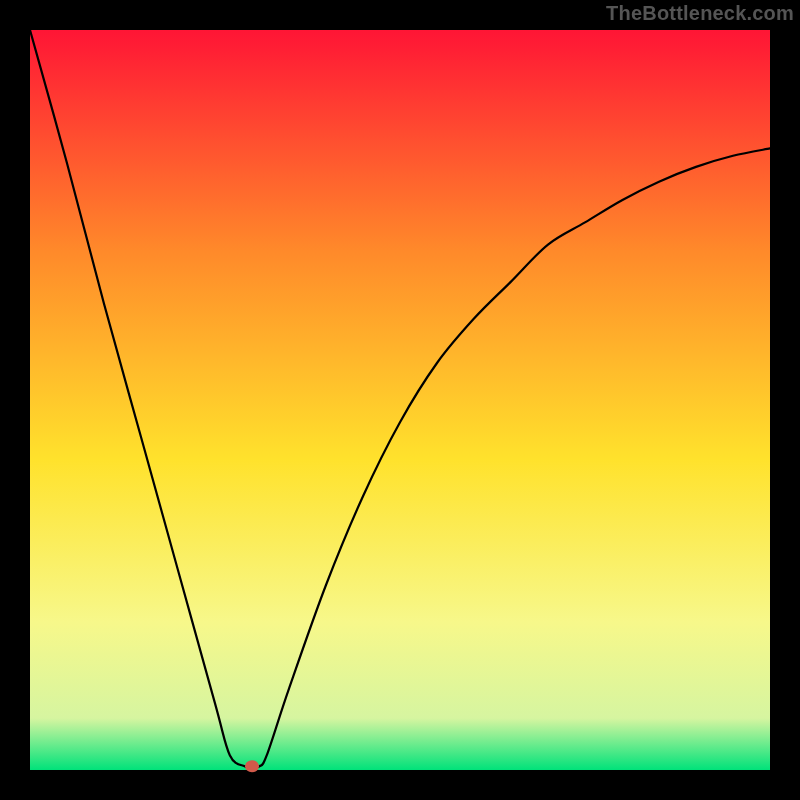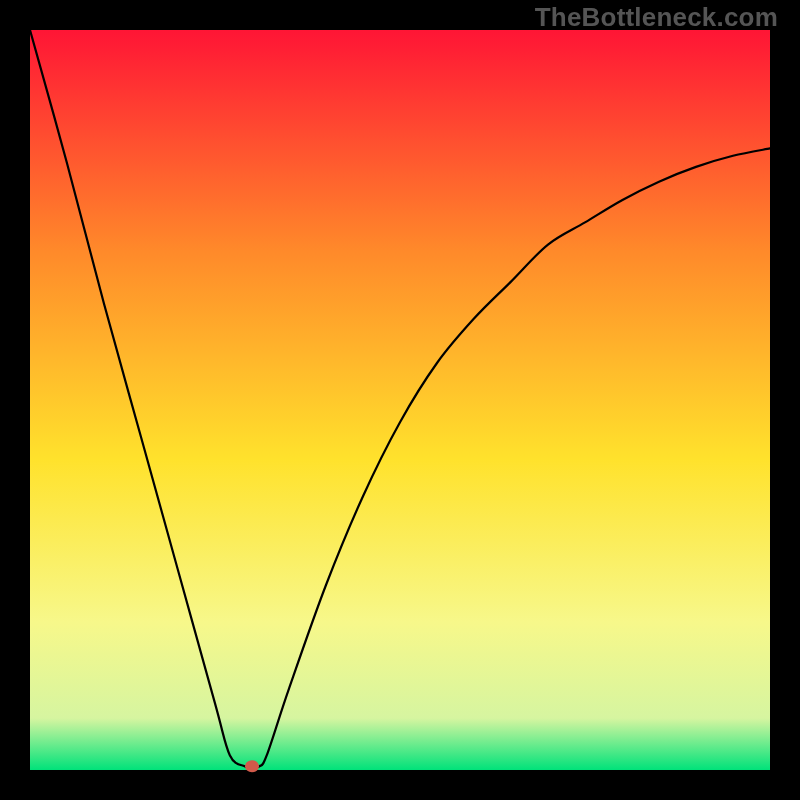--- a/index.html
+++ b/index.html
@@ -15,23 +15,23 @@
     position: relative;
     width: 800px;
     height: 800px;
   }
   svg {
     display: block;
   }
   .watermark {
     position: absolute;
     top: 2px;
-    right: 22px;
+    right: 6px;
     color: #555;
-    font-size: 26px;
+    font-size: 20px;
     font-weight: 600;
     letter-spacing: 0.2px;
     user-select: none;
   }
 </style>
 </head>
 <body>
 
 <div class="chart-container">
   <svg id="chart-svg" width="800" height="800" viewBox="0 0 800 800">

